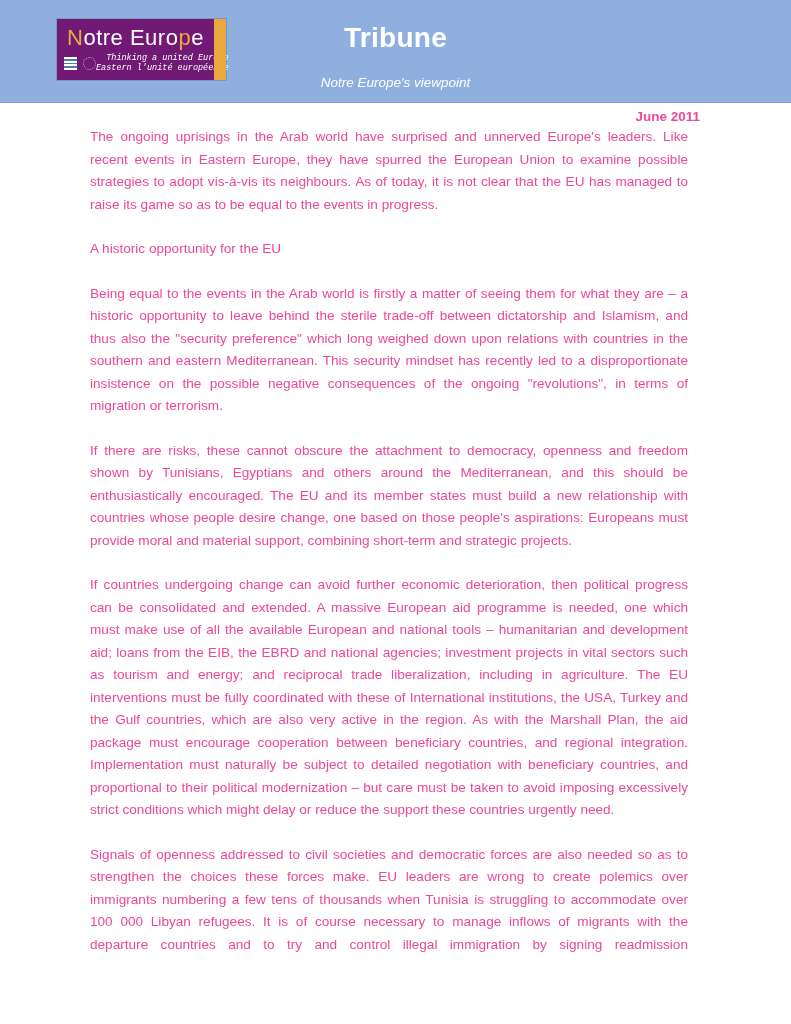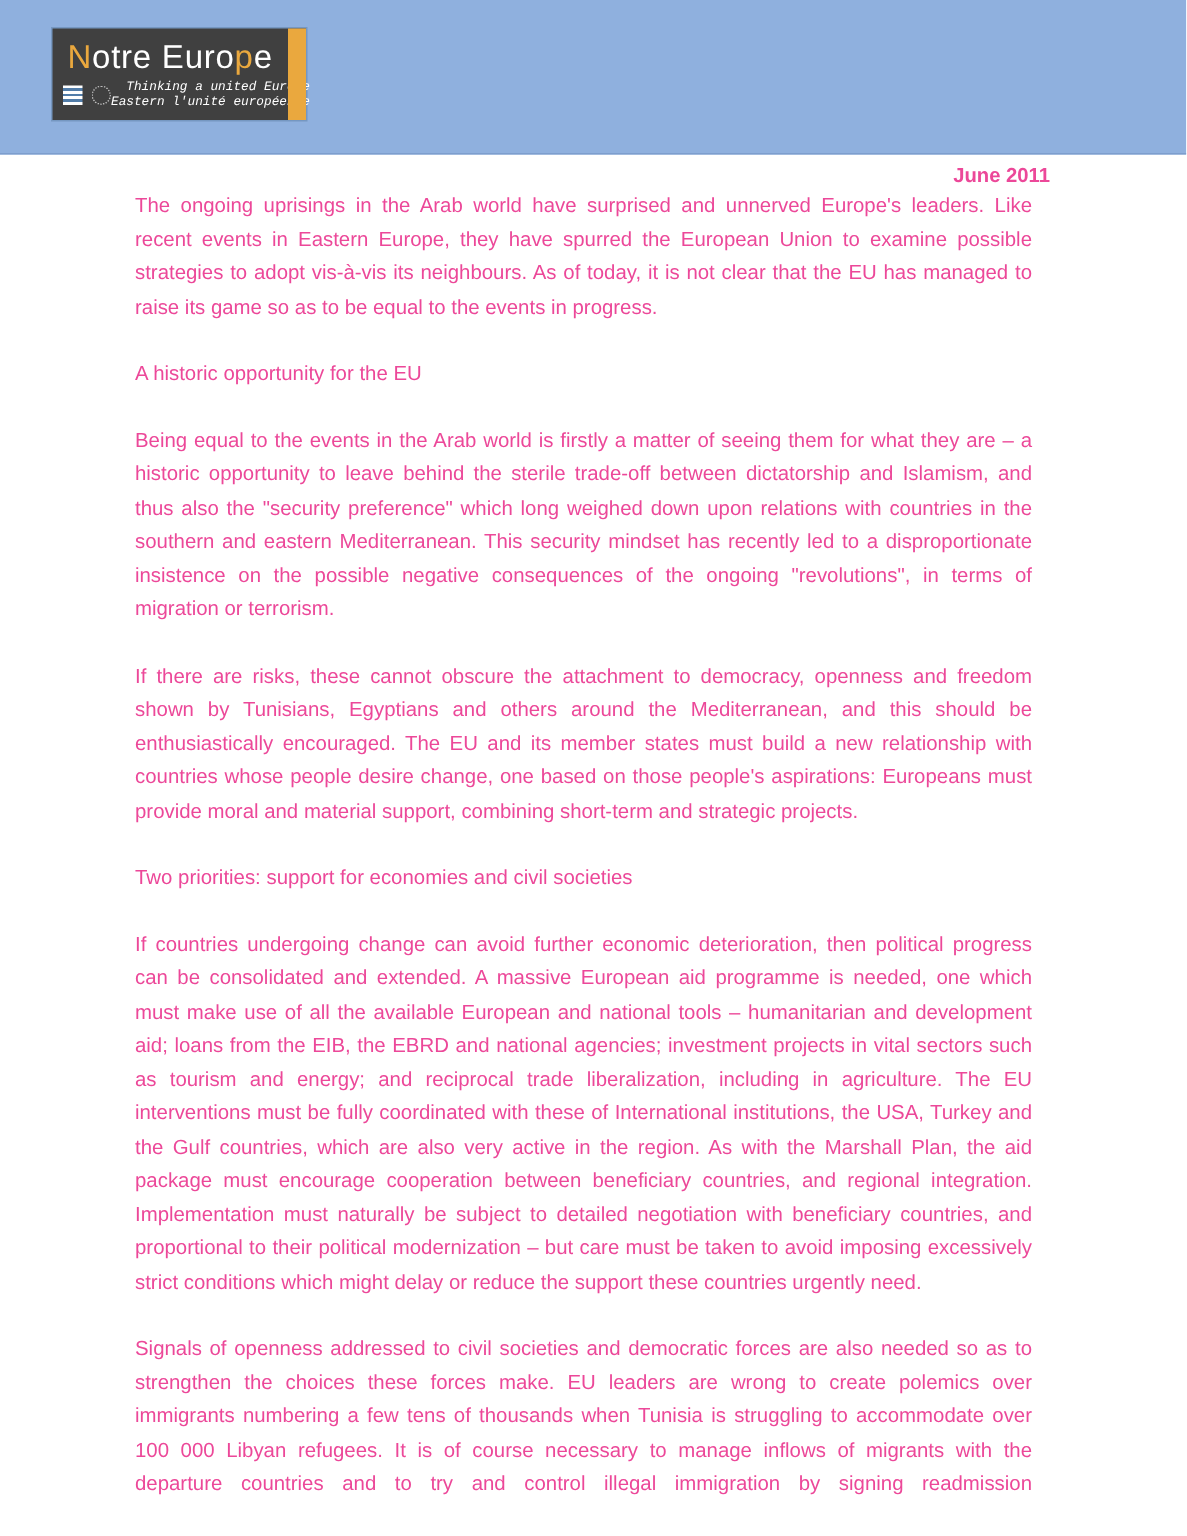--- a/index.html
+++ b/index.html
@@ -15,25 +15,25 @@
   
   .masthead {
     position: relative;
     width: 100%;
     height: 102px;
     background: #8fb0de;
     border-bottom: 1px solid #7d9ecd;
   }
   .logo-box {
     position: absolute;
-    left: 35px;
+    left: 57px;
     top: 19px;
     width: 169px;
     height: 61px;
-    background: #404040;
+    background: #701a75;
     box-shadow: 0 0 0 1px rgba(70,105,140,0.35);
   }
   .logo-orange-bar {
     position: absolute;
     right: 0;
     top: 0;
     width: 12px;
     height: 100%;
     background: #eaa83e;
   }
@@ -149,33 +149,36 @@
       <div class="logo-tagline-row">
         <span class="lines-icon"></span>
         <span class="stars-icon"></span>
         <span class="logo-taglines">
           <span>Thinking a united Europe</span><br>
           <span>Eastern l'unité européenne</span>
         </span>
       </div>
       <div class="logo-orange-bar"></div>
     </div>
+    <div class="masthead-center">
+      <div class="masthead-title">Tribune</div>
+      <div class="masthead-subtitle">Notre Europe's viewpoint</div>
+    </div>
   </header>
 
   <main class="doc">
     <div class="doc-date">June 2011</div>
 
     <p>The ongoing uprisings in the Arab world have surprised and unnerved Europe's leaders. Like recent events in Eastern Europe, they have spurred the European Union to examine possible strategies to adopt vis-à-vis its neighbours. As of today, it is not clear that the EU has managed to raise its game so as to be equal to the events in progress.</p>
 
     <h2 class="section-heading">A historic opportunity for the EU</h2>
 
     <p>Being equal to the events in the Arab world is firstly a matter of seeing them for what they are – a historic opportunity to leave behind the sterile trade-off between dictatorship and Islamism, and thus also the "security preference" which long weighed down upon relations with countries in the southern and eastern Mediterranean. This security mindset has recently led to a disproportionate insistence on the possible negative consequences of the ongoing "revolutions", in terms of migration or terrorism.</p>
 
     <p>If there are risks, these cannot obscure the attachment to democracy, openness and freedom shown by Tunisians, Egyptians and others around the Mediterranean, and this should be enthusiastically encouraged. The EU and its member states must build a new relationship with countries whose people desire change, one based on those people's aspirations: Europeans must provide moral and material support, combining short-term and strategic projects.</p>
 
-    <h2 class="section-heading">Two priorities: support for economies and civil societies</h2>
 
     <p>If countries undergoing change can avoid further economic deterioration, then political progress can be consolidated and extended. A massive European aid programme is needed, one which must make use of all the available European and national tools – humanitarian and development aid; loans from the EIB, the EBRD and national agencies; investment projects in vital sectors such as tourism and energy; and reciprocal trade liberalization, including in agriculture. The EU interventions must be fully coordinated with these of International institutions, the USA, Turkey and the Gulf countries, which are also very active in the region. As with the Marshall Plan, the aid package must encourage cooperation between beneficiary countries, and regional integration. Implementation must naturally be subject to detailed negotiation with beneficiary countries, and proportional to their political modernization – but care must be taken to avoid imposing excessively strict conditions which might delay or reduce the support these countries urgently need.</p>
 
     <p class="p-truncated">Signals of openness addressed to civil societies and democratic forces are also needed so as to strengthen the choices these forces make. EU leaders are wrong to create polemics over immigrants numbering a few tens of thousands when Tunisia is struggling to accommodate over 100 000 Libyan refugees. It is of course necessary to manage inflows of migrants with the departure countries and to try and control illegal immigration by signing readmission</p>
   </main>
 
 </div>
 
 </body></html>

